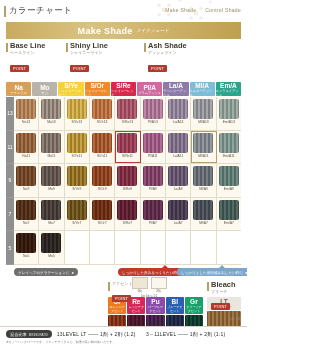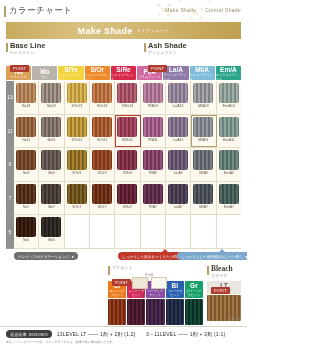--- a/index.html
+++ b/index.html
@@ -33,21 +33,21 @@
   .banner{
     margin:0 6px;height:17px;
     background:linear-gradient(90deg,#c9ab5f 0%,#d9c282 35%,#cdb068 70%,#bf9f51 100%);
     display:flex;align-items:center;justify-content:center;
     color:#fff;
   }
   .banner .b-main{font-size:9px;font-weight:bold;letter-spacing:.3px;}
   .banner .b-sub{font-size:4.6px;margin-left:4px;opacity:.95;}
 
   
-  .lines{position:relative;height:24px;margin:3px 6px 0 6px;}
+  .lines{position:relative;height:24px;margin:3px 6px 16px 6px;}
   .lineblk{position:absolute;top:0;}
   .lineblk .lbar{position:absolute;left:0;top:1px;width:1.5px;height:9px;background:#b5a06a;}
   .lineblk .lname{font-size:7.5px;color:#403a2d;font-weight:bold;margin-left:4px;line-height:8px;}
   .lineblk .ljp{font-size:4px;color:#8a8272;margin-left:4px;line-height:6px;}
   .pointtag{
     margin-left:4px;margin-top:1px;display:inline-block;
     background:#b03a2e;color:#fff;font-size:4px;padding:1px 3px;border-radius:1px;letter-spacing:.2px;
   }
 
   
@@ -114,21 +114,21 @@
   .accentcol{flex:1;margin-right:1px;}
   .accentcol:last-child{margin-right:0;}
   .ac-head{
     color:#fff;text-align:center;border-radius:1px;padding:1px 0;
   }
   .ac-code{font-size:6.5px;font-weight:bold;line-height:7px;}
   .ac-jp{font-size:3px;line-height:4px;}
   .ac-sw{height:26px;margin-top:1px;background-size:3px 100%;border-radius:1px;}
   .ac-note{font-size:2.8px;color:#6b6357;text-align:right;margin-top:1px;}
 
-  .bleach-head{position:relative;height:16px;font-family:Liberation Serif, serif;}
+  .bleach-head{position:relative;height:16px;}
   .bleach-head .lbar{position:absolute;left:0;top:1px;width:1.5px;height:9px;background:#b5a06a;}
   .bleach-head .lname{font-size:7.5px;color:#403a2d;font-weight:bold;margin-left:4px;line-height:8px;}
   .bleach-head .ljp{font-size:4px;color:#8a8272;margin-left:4px;line-height:5px;}
 
   
   .mixbox{
     position:absolute;left:120px;top:272px;width:58px;text-align:center;
   }
   .mixbox .mx-row{display:flex;justify-content:center;gap:3px;}
   .mixbox .mx-sw{width:14px;height:10px;border:1px solid #cfc7b4;}
@@ -181,20 +181,26 @@
   <div class="banner">
     <span class="b-main">Make Shade</span>
     <span class="b-sub">メイクシェード</span>
   </div>
 
   <div class="lines">
     <div class="lineblk" style="left:0px;">
       <div class="lbar"></div>
       <div class="lname">Base Line</div>
       <div class="ljp">ベースライン</div>
+      <div class="pointtag">POINT</div>
+    </div>
+    <div class="lineblk" style="left:60px;">
+      <div class="lbar"></div>
+      <div class="lname">Shiny Line</div>
+      <div class="ljp">シャイニーライン</div>
       <div class="pointtag">POINT</div>
     </div>
     <div class="lineblk" style="left:138px;">
       <div class="lbar"></div>
       <div class="lname">Ash Shade</div>
       <div class="ljp">アッシュライン</div>
       <div class="pointtag">POINT</div>
     </div>
   </div>
 

